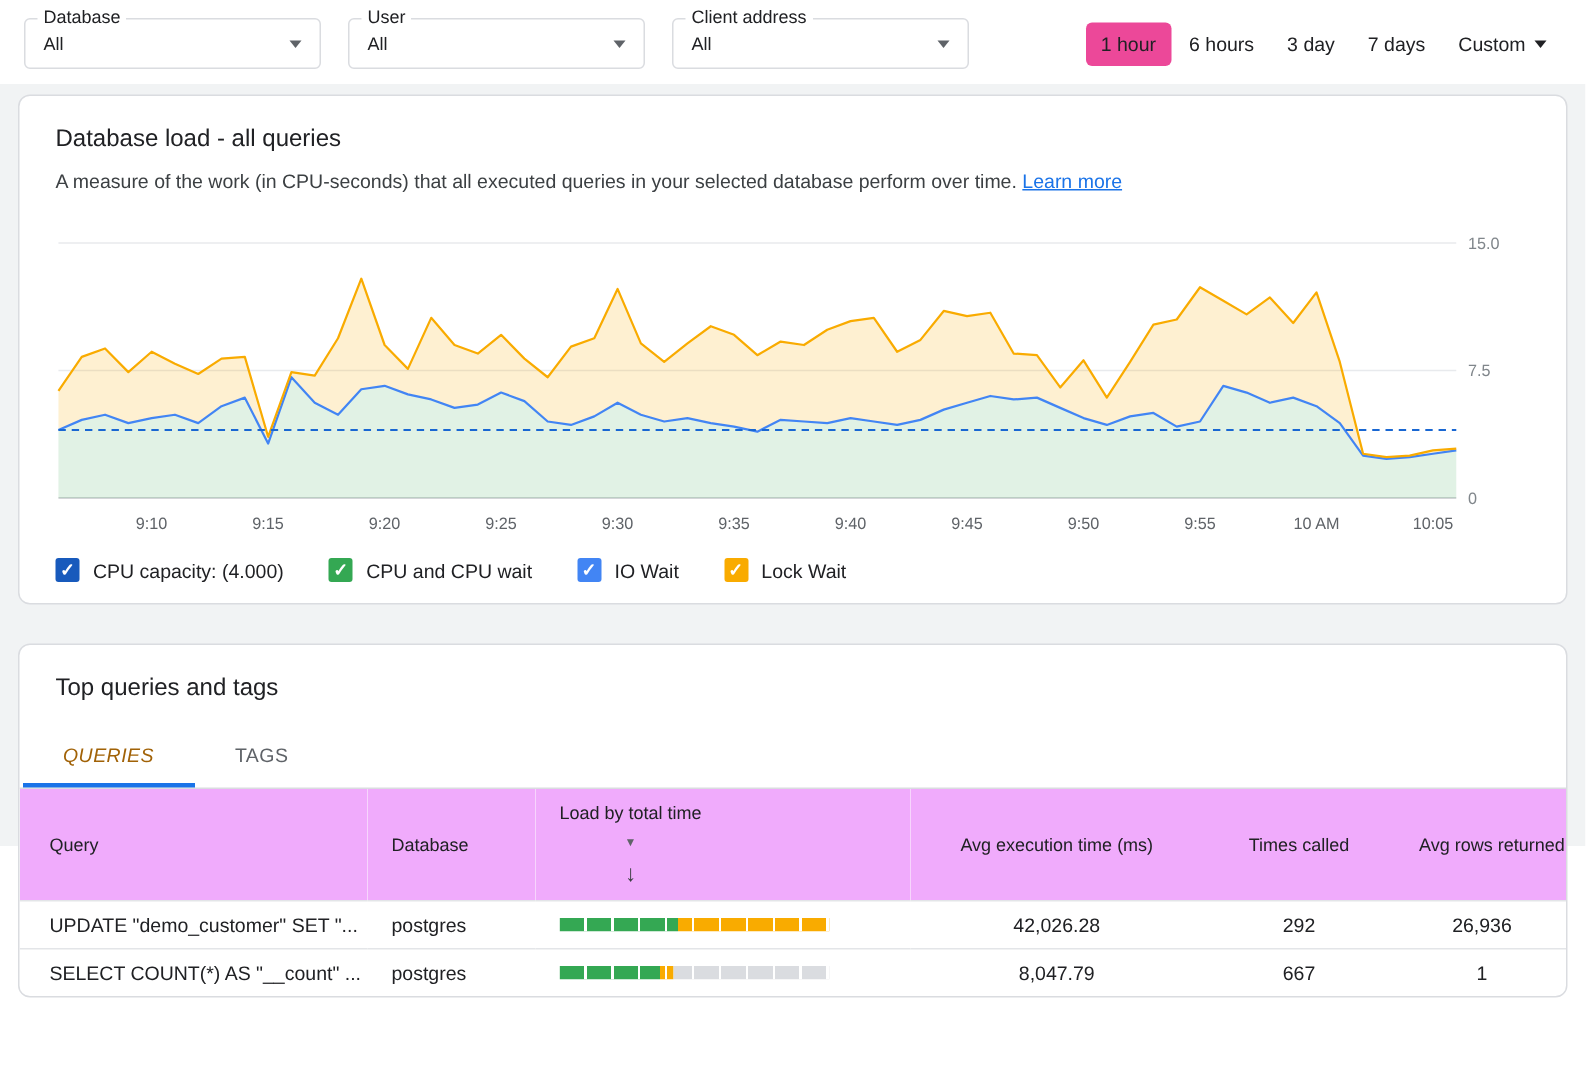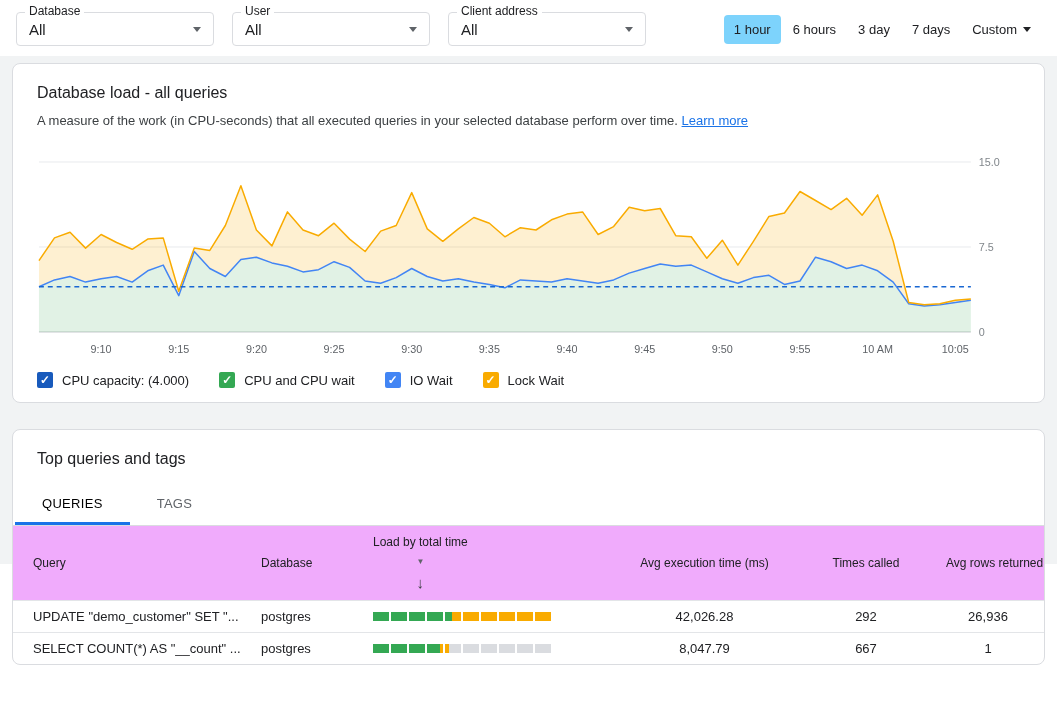--- a/index.html
+++ b/index.html
@@ -11,29 +11,29 @@
   
   .topbar { display:flex; align-items:center; background:#fff; padding:12px 16px 10px; height:56px; }
   .select-box {
     position:relative; width:198px; height:34px; border:1px solid #dadce0; border-radius:4px;
     display:flex; align-items:center; padding:0 12px; margin-right:18px; background:#fff; cursor:pointer;
   }
   .floating-label {
     position:absolute; top:-9px; left:8px; background:#fff; padding:0 4px;
     font-size:12px; font-weight:500; color:#202124; white-space:nowrap;
   }
-  .select-value { font-size:15px; color:#202124; }
+  .select-value { font-size:12px; color:#202124; }
   .caret { width:0; height:0; border:4px solid transparent; border-top:5px solid #5f6368; margin-left:auto; margin-top:4px; }
   .caret.dark { border-top-color:#202124; margin-left:6px; }
   .time-range { margin-left:auto; display:flex; align-items:center; gap:2px; }
   .tr-btn {
     border:none; background:transparent; font-family:inherit; font-size:13px; font-weight:500;
     color:#202124; padding:7px 10px; border-radius:4px; cursor:pointer; display:flex; align-items:center;
   }
-  .tr-btn.selected { background:#7dd3fc; }
+  .tr-btn.selected { background:#ec4899; }
   
   .main { background:#f1f3f4; height:508px; padding-top:7px; }
   .card { background:#fff; border:1px solid #dadce0; border-radius:8px; margin:0 12px; }
   .card1 { padding:20px 24px 14px; }
   .card-title { font-size:16px; font-weight:500; color:#202124; margin-bottom:9px; }
   .desc { font-size:13px; color:#3c4043; line-height:20px; }
   .desc a, .link { color:#1a73e8; text-decoration:underline; cursor:pointer; }
   .chart { margin-top:16px; }
   .chart svg { display:block; width:100%; }
   .legend { display:flex; align-items:center; gap:30px; margin-top:10px; }
@@ -43,21 +43,21 @@
     display:flex; align-items:center; justify-content:center; line-height:1;
   }
   
   .card2 { margin-top:26px; padding-top:20px; overflow:hidden; }
   .card2-head { padding:0 24px; }
   .tabs { display:flex; border-bottom:1px solid #dadce0; margin-top:14px; padding-left:2px; }
   .tab {
     padding:14px 27px; font-size:13px; font-weight:500; letter-spacing:.3px;
     color:#5f6368; cursor:pointer; background:transparent; border:none; font-family:inherit;
   }
-  .tab.active { color:#000000; box-shadow:inset 0 -3px 0 #1a73e8; }
+  .tab.active { color:#a16207; box-shadow:inset 0 -3px 0 #1a73e8;font-style:italic; }
   .filter-row { display:flex; align-items:center; height:44px; padding:0 20px; }
   .filter-icon { margin-right:14px; display:flex; align-items:center; }
   .filter-input {
     border:none; outline:none; flex:1; font-family:inherit; font-size:13px; color:#202124; background:transparent;
   }
   .filter-input::placeholder { color:#5f6368; }
   .help-icon {
     width:17px; height:17px; border-radius:50%; background:#202124; color:#fff;
     font-size:11px; font-weight:bold; display:flex; align-items:center; justify-content:center; cursor:pointer;
   }

